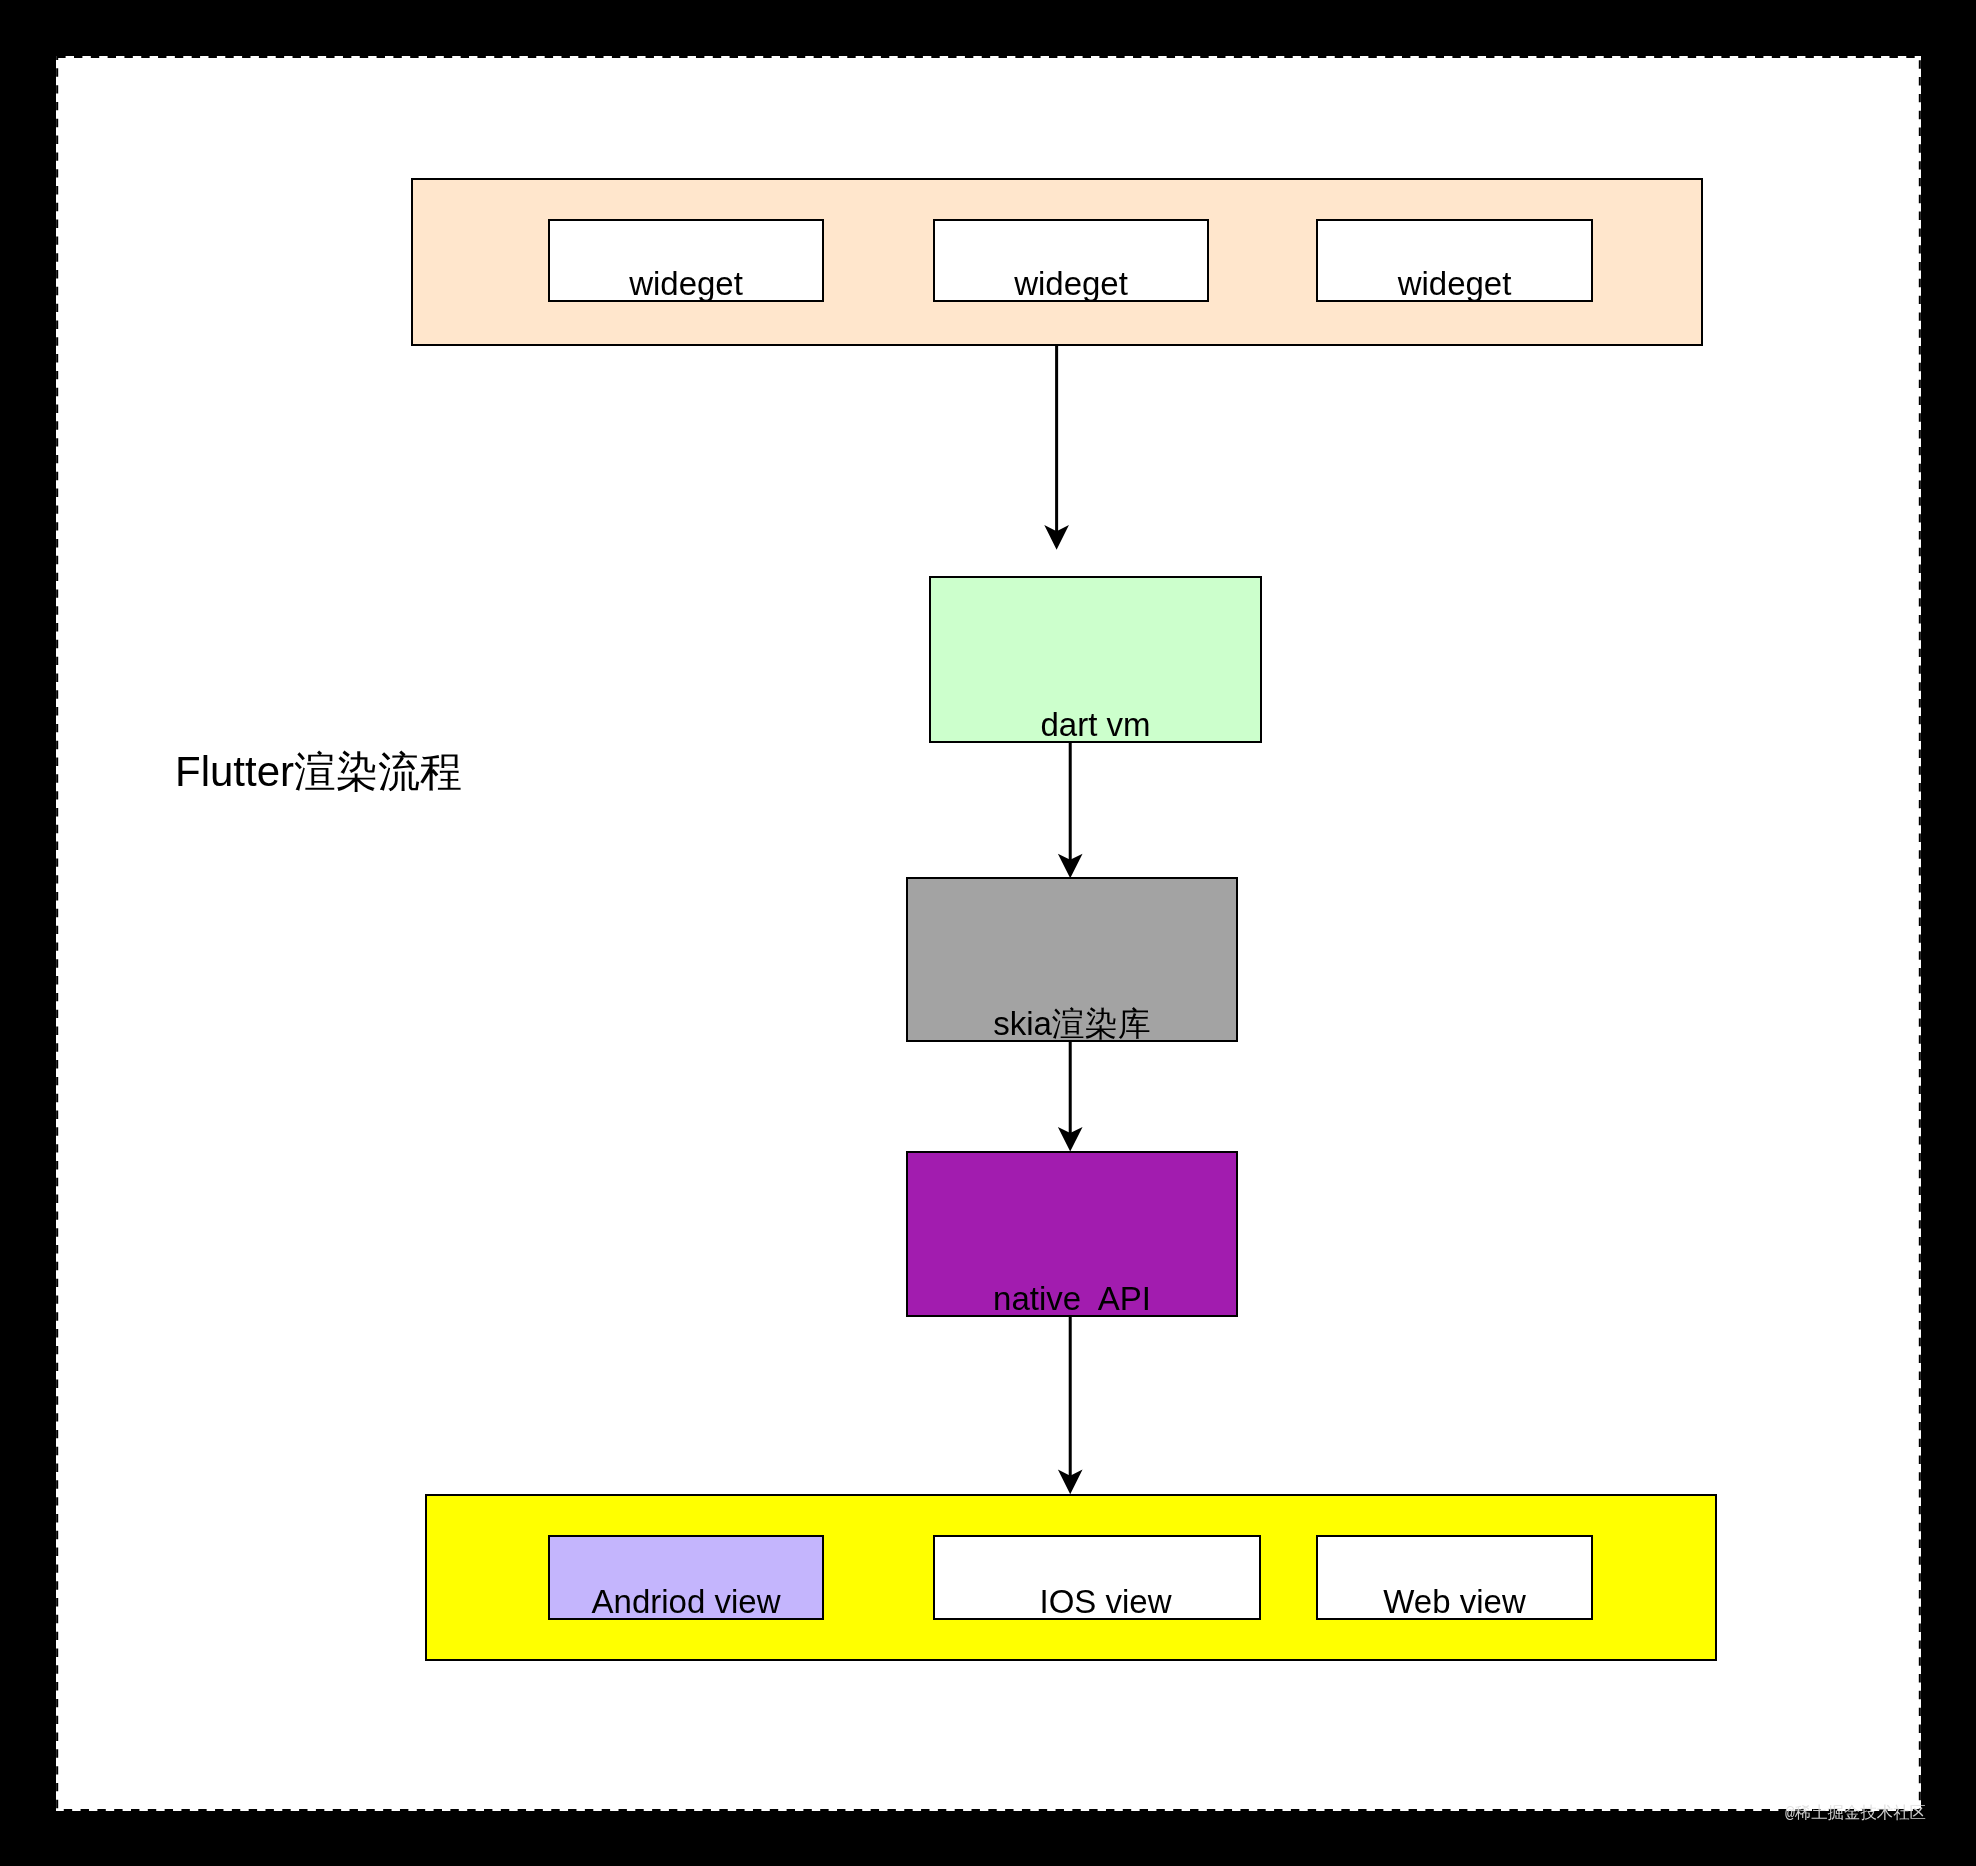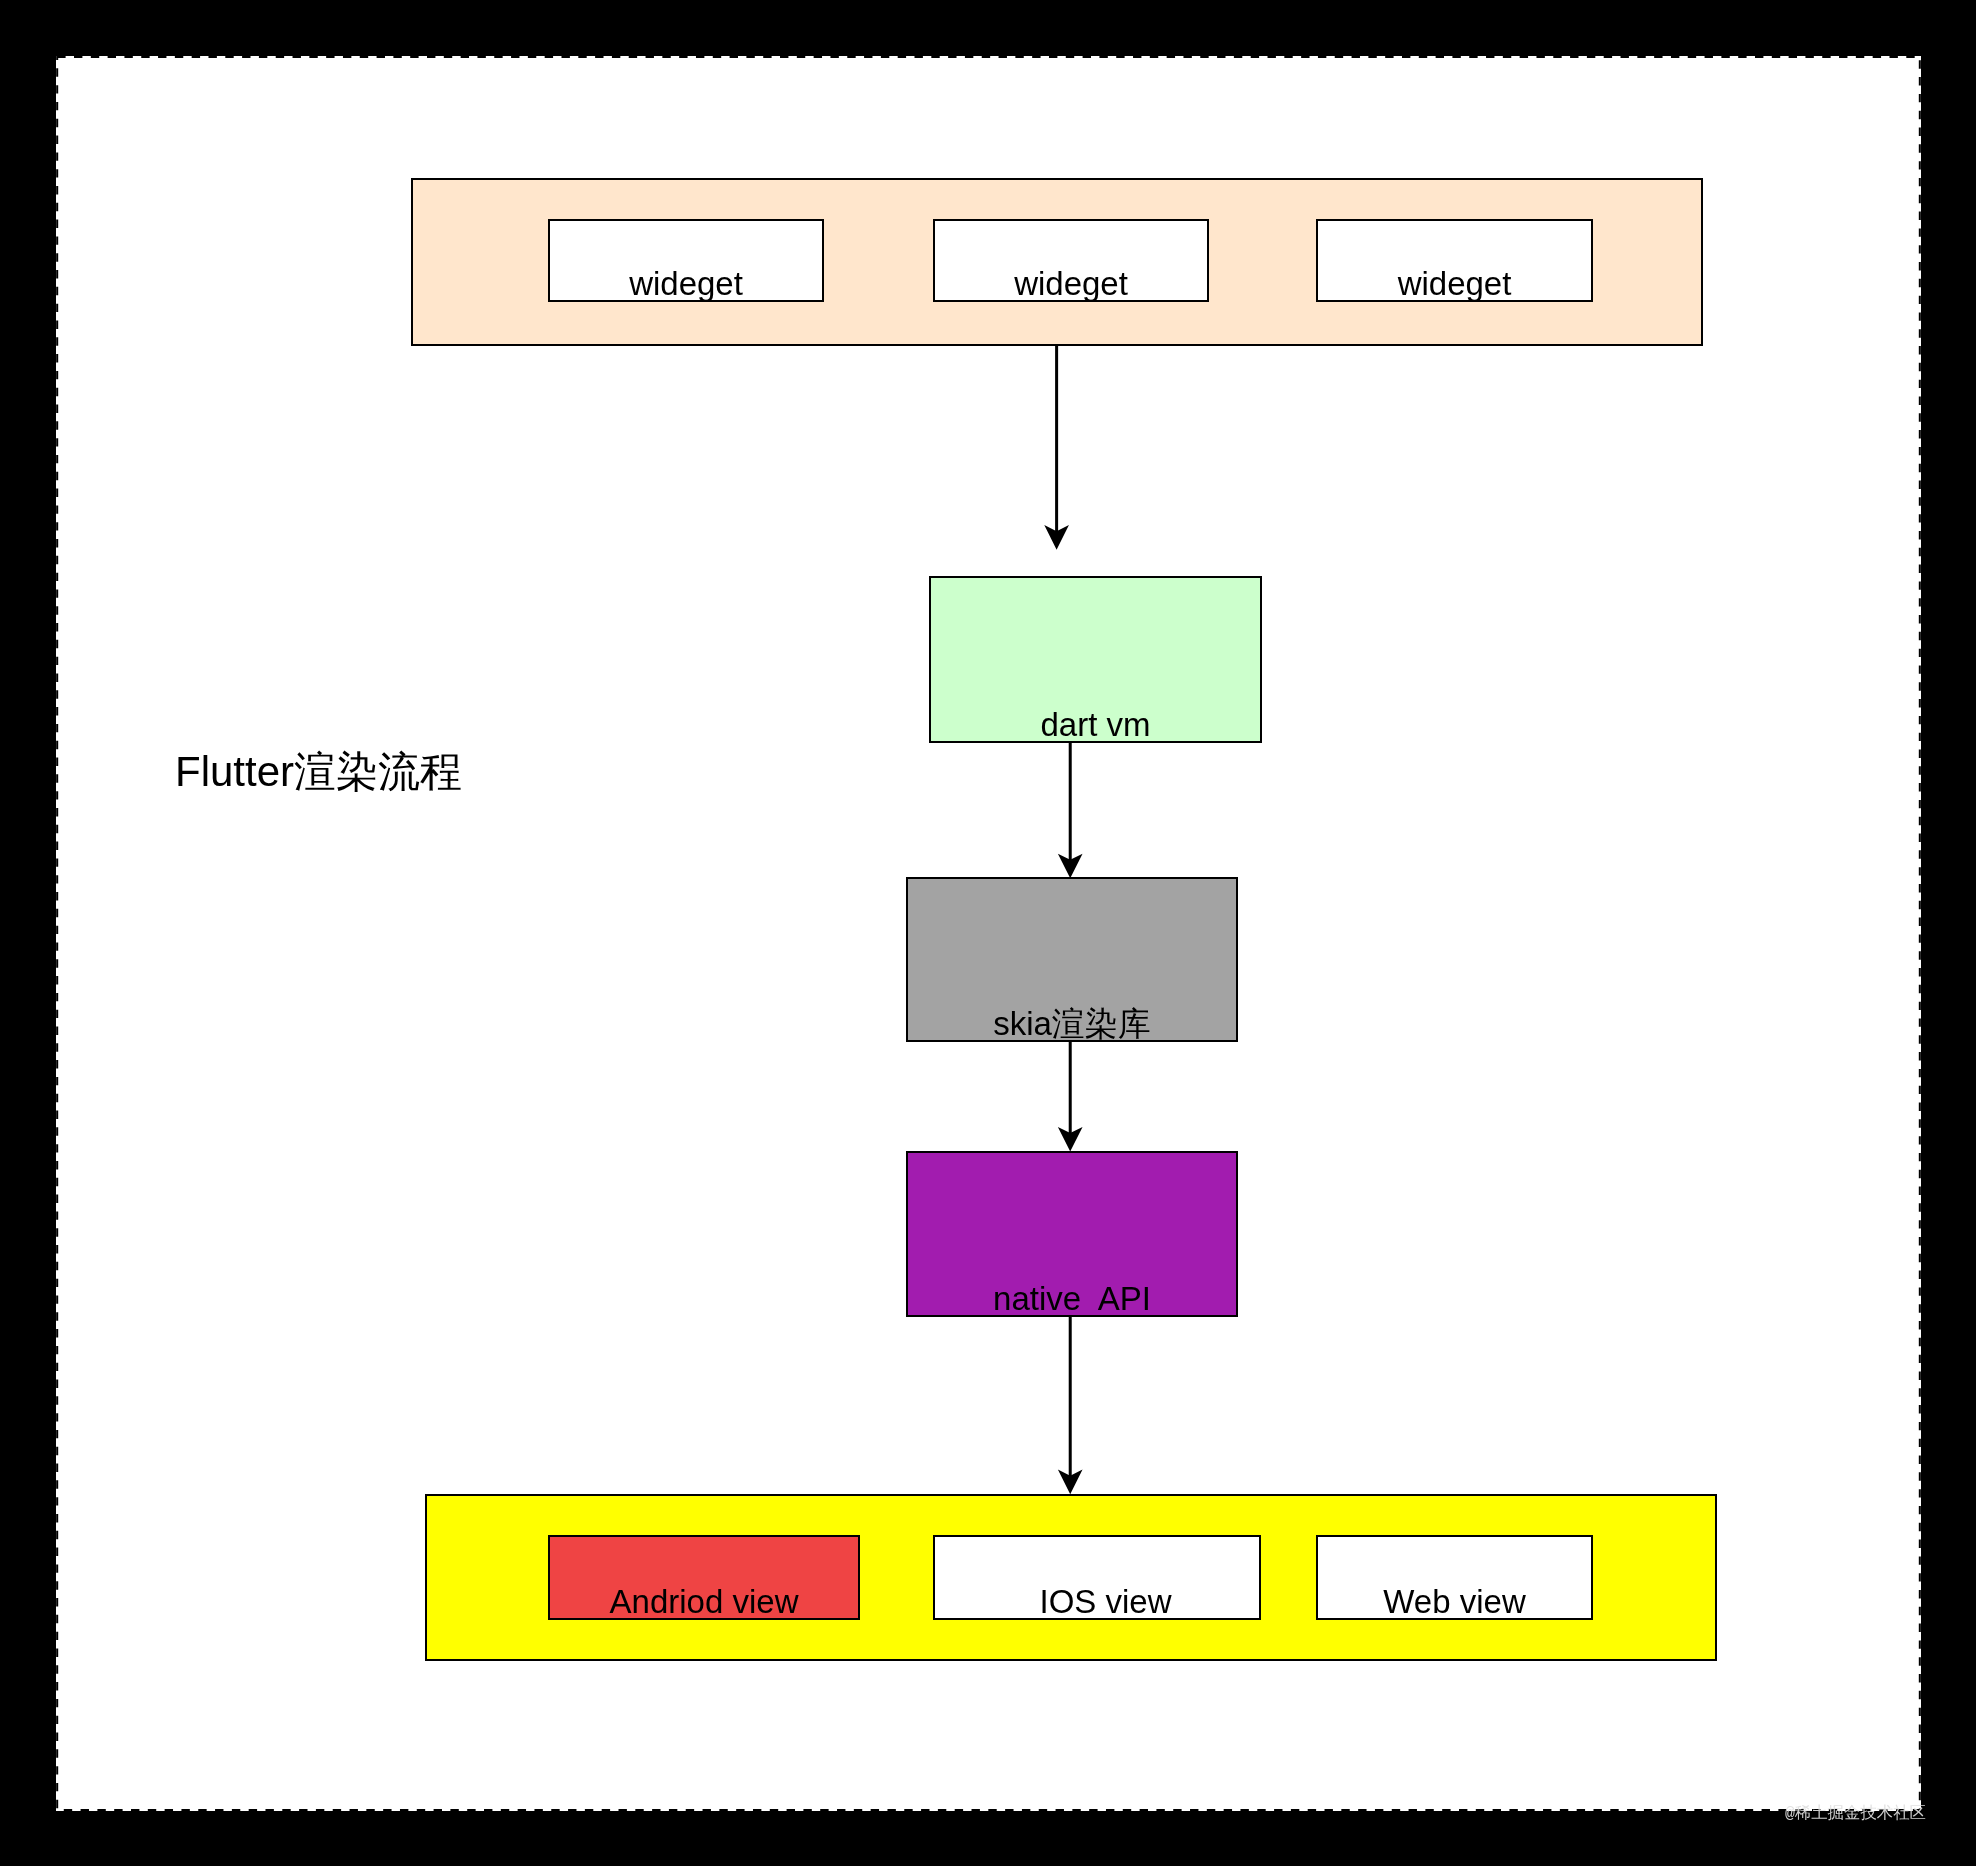--- a/index.html
+++ b/index.html
@@ -59,21 +59,21 @@
   </div>
   <div class="node" style="left:906px;top:877px;width:332px;height:165px;background:#a3a3a3;">
     <span>skia渲染库</span>
   </div>
   <div class="node" style="left:906px;top:1151px;width:332px;height:166px;background:#a21caf;">
     <span>native  API</span>
   </div>
 
   <div class="group" style="left:425px;top:1494px;width:1292px;height:167px;background:#ffff00;"></div>
 
-  <div class="node" style="left:548px;top:1535px;width:312px;height:85px;background:#ef4444;">
+  <div class="node" style="left:548px;top:1535px;width:276px;height:85px;background:#c4b5fd;">
     <span>Andriod view</span>
   </div>
   <div class="node" style="left:933px;top:1535px;width:328px;height:85px;background:#ffffff;padding-left:17px;">
     <span>IOS view</span>
   </div>
   <div class="node" style="left:1316px;top:1535px;width:277px;height:85px;background:#ffffff;">
     <span>Web view</span>
   </div>
 
   <div class="title">Flutter渲染流程</div>

